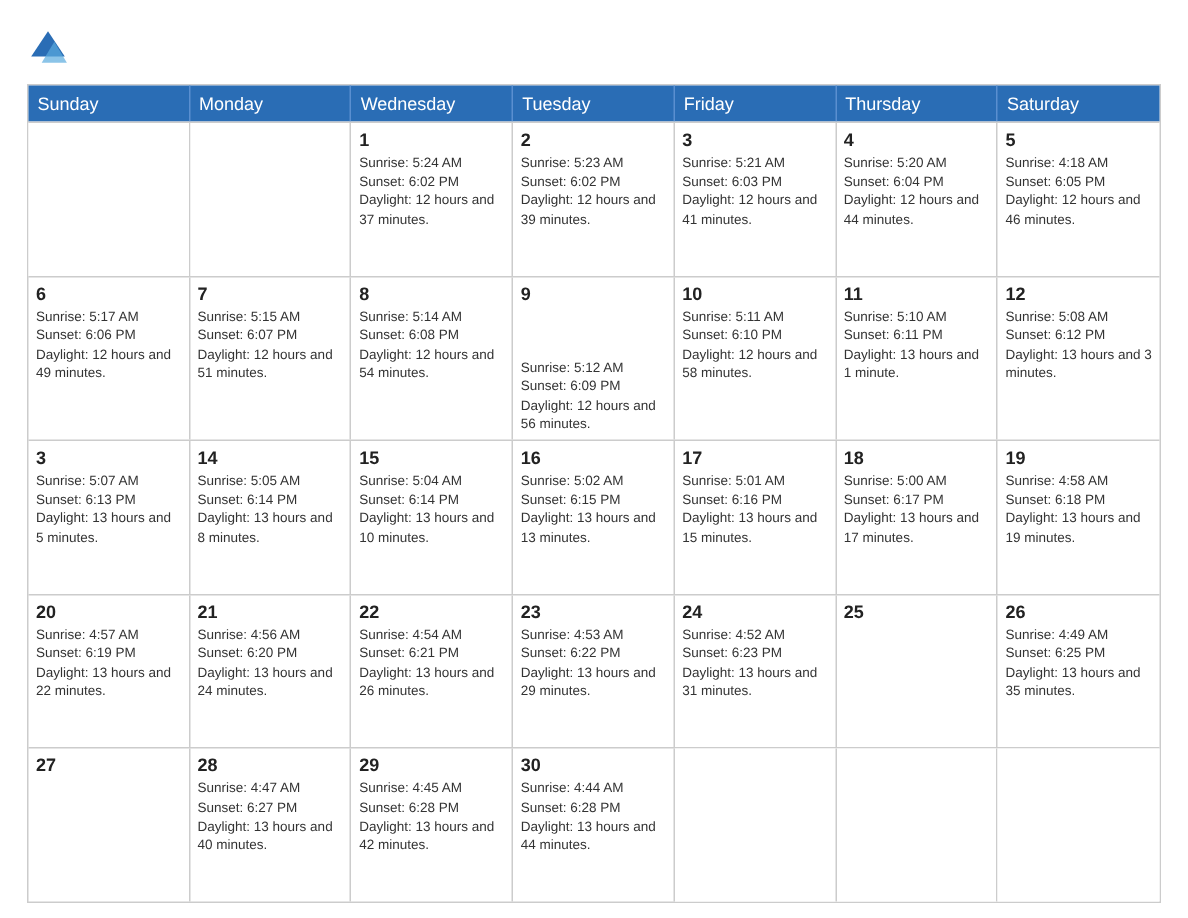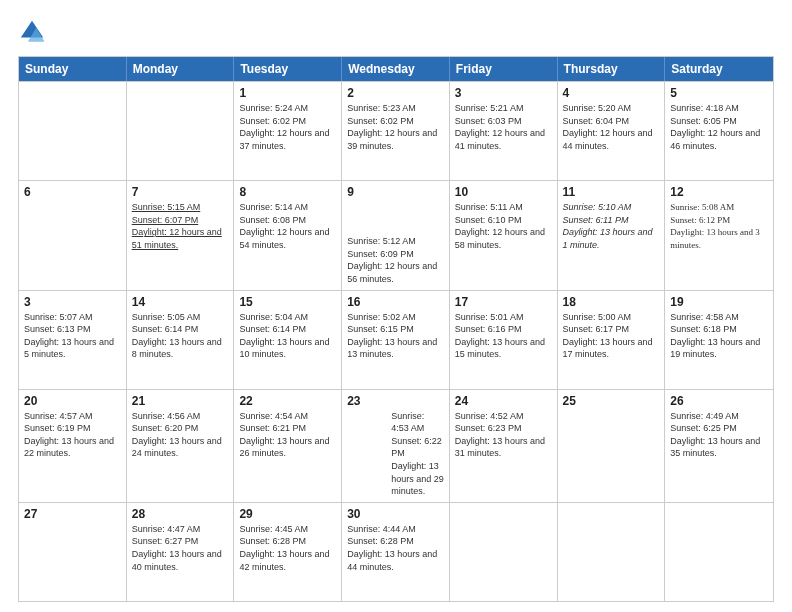--- a/index.html
+++ b/index.html
@@ -68,21 +68,21 @@
       border: 1px solid #ccc;
     }
     .cal-header-row {
       display: grid;
       grid-template-columns: repeat(7, 1fr);
       background: #2a6db5;
     }
     .cal-header-cell {
       color: #fff;
       font-size: 12px;
-      font-weight: bold;
+      font-weight: normal;
       padding: 5px 6px;
       border-right: 1px solid #5a8fd0;
       text-align: left;
     }
     .cal-header-cell:last-child { border-right: none; }
     .cal-body {
       flex: 1;
       display: flex;
       flex-direction: column;
     }
@@ -132,22 +132,22 @@
     <div class="title-block">
       <div class="month-title"></div>
       <div class="subtitle"></div>
     </div>
   </div>
 
   <div class="calendar">
     <div class="cal-header-row">
         <div class="cal-header-cell">Sunday</div>
         <div class="cal-header-cell">Monday</div>
+        <div class="cal-header-cell">Wednesday</div>
         <div class="cal-header-cell">Tuesday</div>
-        <div class="cal-header-cell">Wednesday</div>
         <div class="cal-header-cell">Friday</div>
         <div class="cal-header-cell">Thursday</div>
         <div class="cal-header-cell">Saturday</div>
       </div>
     <div class="cal-body">
         <div class="cal-row">
           <div class="cal-cell empty"></div>
           <div class="cal-cell empty"></div>
           <div class="cal-cell">
             <div class="day-num">1</div>
@@ -176,24 +176,27 @@
           <div class="cal-cell">
             <div class="day-num">5</div>
             <div class="cell-info" style="white-space: pre-line;">Sunrise: 4:18 AM
 Sunset: 6:05 PM
 Daylight: 12 hours and 46 minutes.</div>
           </div>
         </div>
         <div class="cal-row">
           <div class="cal-cell">
             <div class="day-num">6</div>
+            <div class="cell-info" style="white-space: pre-line;">Sunrise: 5:17 AM
+Sunset: 6:06 PM
+Daylight: 12 hours and 49 minutes.</div>
           </div>
           <div class="cal-cell">
             <div class="day-num">7</div>
-            <div class="cell-info" style="white-space: pre-line; text-decoration: underline;">Sunrise: 5:15 AM
+            <div class="cell-info" style="white-space: pre-line;">Sunrise: 5:15 AM
 Sunset: 6:07 PM
 Daylight: 12 hours and 51 minutes.</div>
           </div>
           <div class="cal-cell">
             <div class="day-num">8</div>
             <div class="cell-info" style="white-space: pre-line;">Sunrise: 5:14 AM
 Sunset: 6:08 PM
 Daylight: 12 hours and 54 minutes.</div>
           </div>
           <div class="cal-cell">
@@ -203,27 +206,27 @@
 Daylight: 12 hours and 56 minutes.</div>
           </div>
           <div class="cal-cell">
             <div class="day-num">10</div>
             <div class="cell-info" style="white-space: pre-line;">Sunrise: 5:11 AM
 Sunset: 6:10 PM
 Daylight: 12 hours and 58 minutes.</div>
           </div>
           <div class="cal-cell">
             <div class="day-num">11</div>
-            <div class="cell-info" style="white-space: pre-line; font-style: italic;">Sunrise: 5:10 AM
+            <div class="cell-info" style="white-space: pre-line;">Sunrise: 5:10 AM
 Sunset: 6:11 PM
 Daylight: 13 hours and 1 minute.</div>
           </div>
           <div class="cal-cell">
             <div class="day-num">12</div>
-            <div class="cell-info" style="white-space: pre-line; font-family: Liberation Serif, serif;">Sunrise: 5:08 AM
+            <div class="cell-info" style="white-space: pre-line;">Sunrise: 5:08 AM
 Sunset: 6:12 PM
 Daylight: 13 hours and 3 minutes.</div>
           </div>
         </div>
         <div class="cal-row">
           <div class="cal-cell">
             <div class="day-num">3</div>
             <div class="cell-info" style="white-space: pre-line;">Sunrise: 5:07 AM
 Sunset: 6:13 PM
 Daylight: 13 hours and 5 minutes.</div>
@@ -279,21 +282,21 @@
 Daylight: 13 hours and 24 minutes.</div>
           </div>
           <div class="cal-cell">
             <div class="day-num">22</div>
             <div class="cell-info" style="white-space: pre-line;">Sunrise: 4:54 AM
 Sunset: 6:21 PM
 Daylight: 13 hours and 26 minutes.</div>
           </div>
           <div class="cal-cell">
             <div class="day-num">23</div>
-            <div class="cell-info" style="white-space: pre-line; margin-left: 44px;">Sunrise: 4:53 AM
+            <div class="cell-info" style="white-space: pre-line;">Sunrise: 4:53 AM
 Sunset: 6:22 PM
 Daylight: 13 hours and 29 minutes.</div>
           </div>
           <div class="cal-cell">
             <div class="day-num">24</div>
             <div class="cell-info" style="white-space: pre-line;">Sunrise: 4:52 AM
 Sunset: 6:23 PM
 Daylight: 13 hours and 31 minutes.</div>
           </div>
           <div class="cal-cell">

